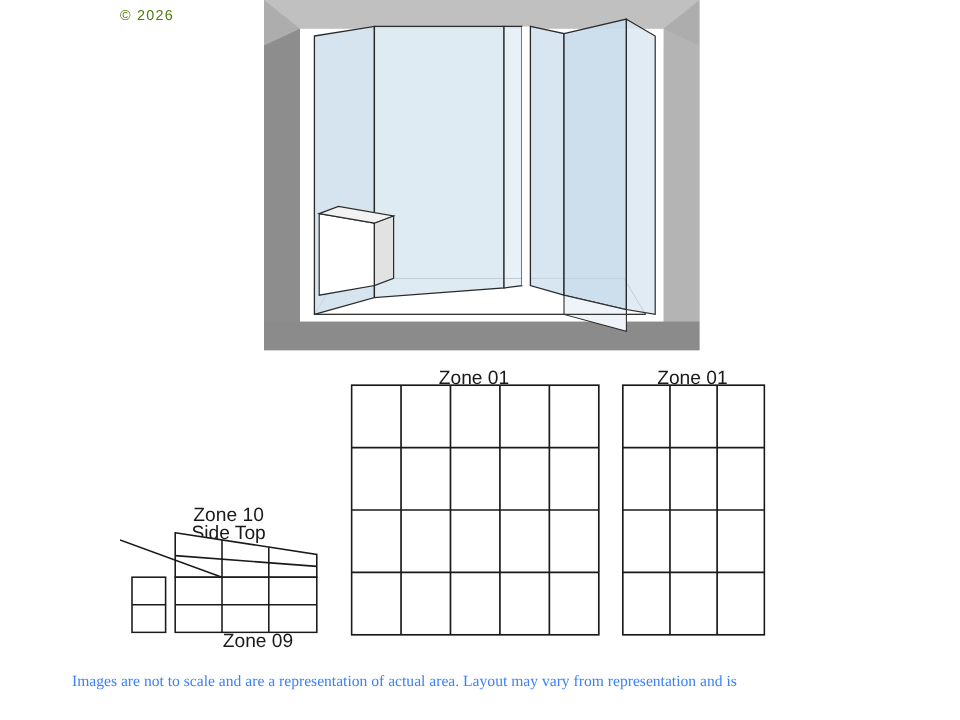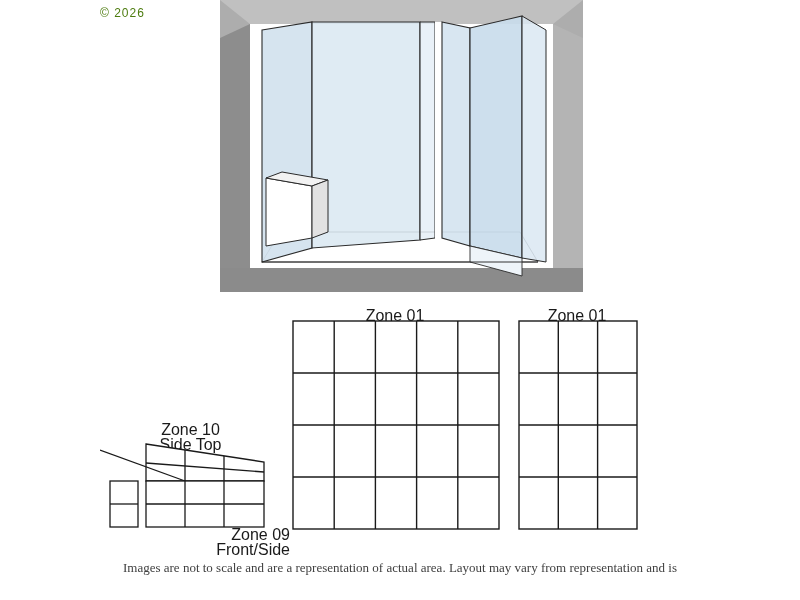--- a/index.html
+++ b/index.html
@@ -56,32 +56,31 @@
 
   
   #zone01b-label { left: 518px; top: 307px; width: 118px; }
   #zone01b-grid  { left: 518px; top: 320px; }
 
   
   #zone10-label  { left: 118px; top: 422px; width: 145px; line-height: 15px; }
   #zone10-grid   { left: 100px; top: 443px; }
 
   
-  #zone09-label  { left: 140px; top: 527px; width: 150px; line-height: 15px; text-align: right; }
+  #zone09-label  { left: 140px; top: 527px; width: 150px; line-height: 15px; }
 
   
   .disclaimer {
     position: absolute;
     left: 60px;
     top: 560px;
     width: 680px;
-    text-align: center;
     font-family: "Liberation Serif", serif;
     font-size: 13px;
-    color: #404040;
+    color: #3b82f6;
     line-height: 16px;
   }
 </style>
 </head>
 <body>
 
 <div class="watermark">© 2026</div>
 
 <div class="render-panel">
   <svg width="363" height="292" viewBox="0 0 363 292">
@@ -179,18 +178,17 @@
       <line x1="46" y1="61" x2="164" y2="61"></line>
 
       <rect x="10" y="38" width="28" height="46"></rect>
       <line x1="10" y1="61" x2="38" y2="61"></line>
     </g>
   </svg>
 </div>
 
 <div class="zone-label" id="zone09-label">
   <div>Zone 09</div>
-  <div>Front/Side</div>
 </div>
 
 <div class="disclaimer">
   <div>Images are not to scale and are a representation of actual area. Layout may vary from representation and is</div>
 </div>
 
 </body></html>

